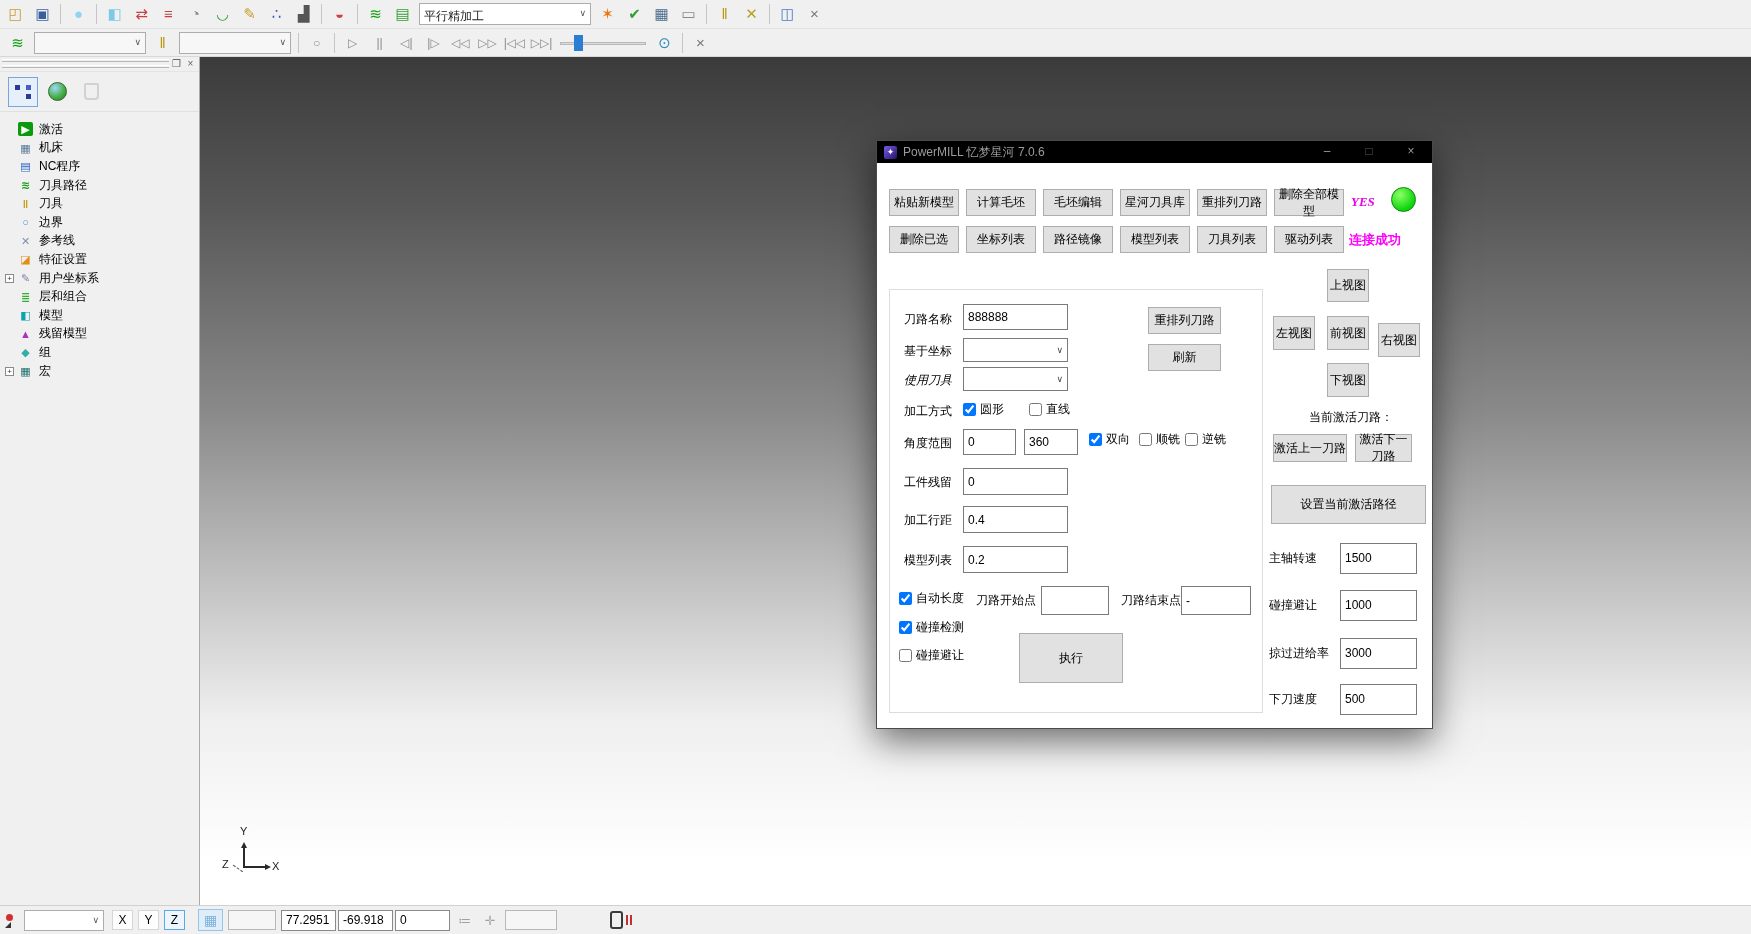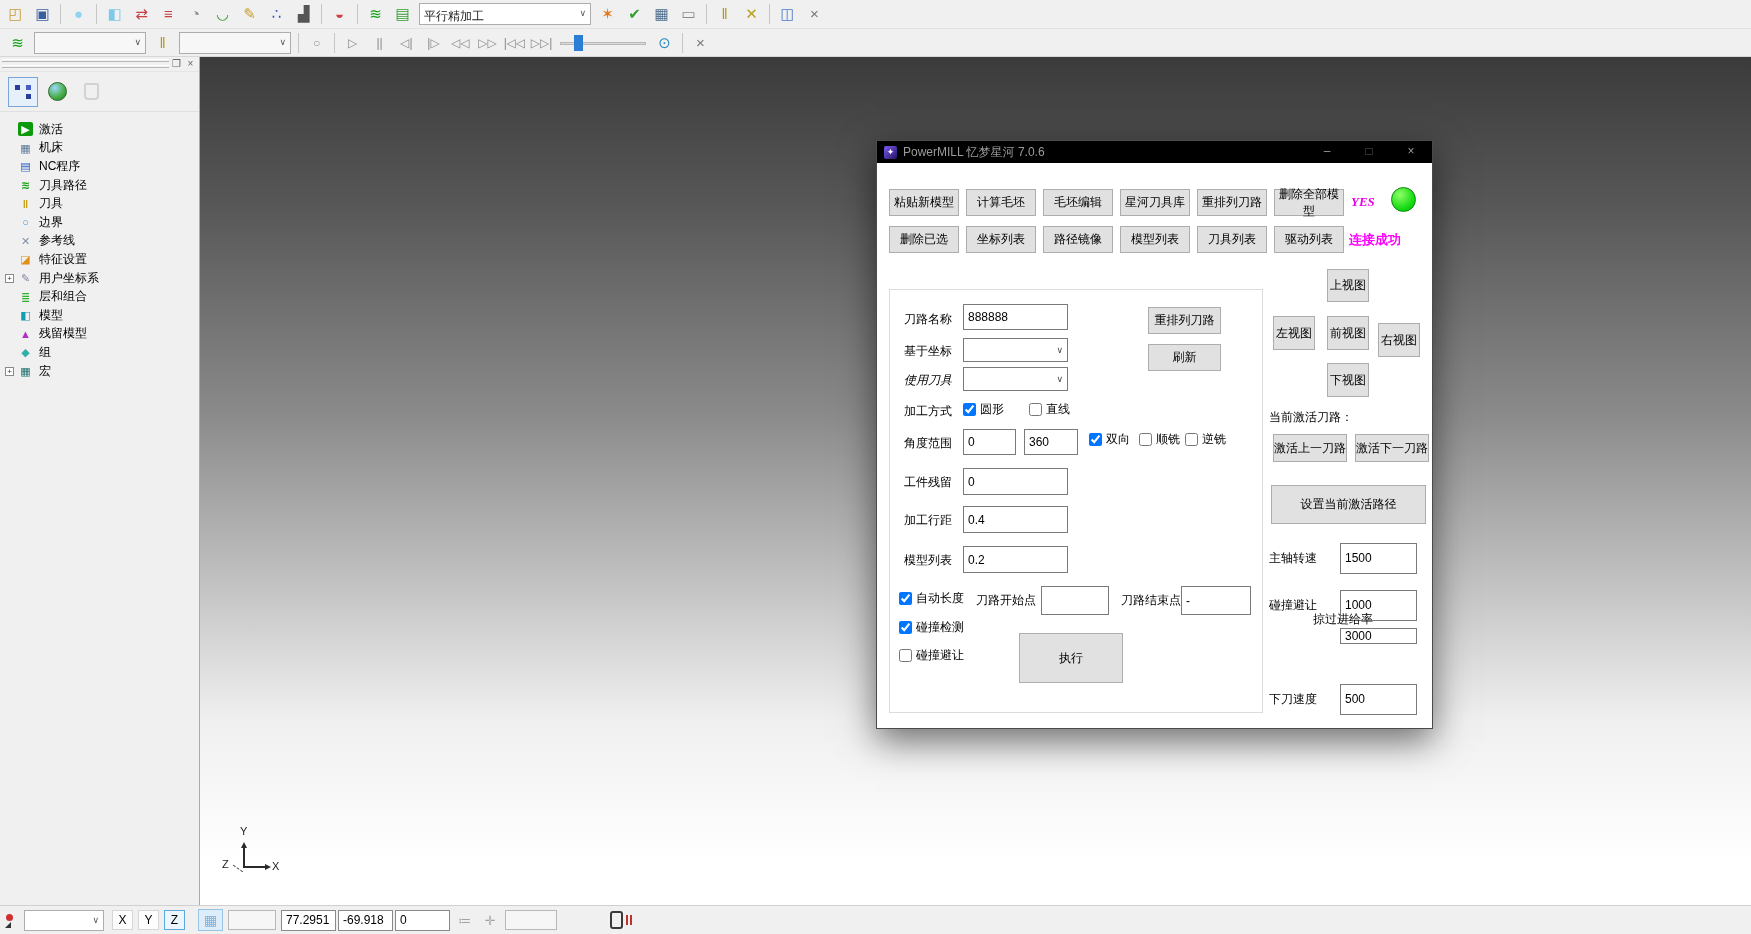--- a/index.html
+++ b/index.html
@@ -75,24 +75,24 @@
   .tab.active { background:#fff; border-bottom-color:#fff; z-index:2; padding-top:4px; top:-1px; }
   .d-box { position:absolute; left:12px; top:148px; width:374px; height:424px; border:1px solid #dcdcdc; background:#fff; }
   .flabel { position:absolute; color:#000; }
   .tin { position:absolute; border:1px solid #7a7a7a; background:#fff; font-size:12px; font-family:inherit; padding:0 4px; color:#000; }
   .dcombo { position:absolute; border:1px solid #7a7a7a; background:#fff; display:flex; align-items:center; padding:0 4px; }
   .dcombo .arrow { margin-left:auto; font-size:9px; color:#444; }
   .chk { position:absolute; display:flex; align-items:center; gap:4px; color:#000; }
   .chk input { width:13px; height:13px; margin:0; }
   .exec-btn { position:absolute; left:142px; top:492px; width:104px; height:50px; }
   .vbtn { position:absolute; width:42px; height:34px; }
-  .rlabel { position:absolute; color:#000; }
+  .rlabel { position:absolute; color:#000;margin-left:40px; }
   .speed-row { position:absolute; left:392px; width:148px; height:32px; display:flex; align-items:center; }
   .speed-row:nth-of-type(1){ top:401px; } .speed-row:nth-of-type(2){ top:448px; }
-  .speed-row:nth-of-type(3){ top:470px;flex-direction:column; } .speed-row:nth-of-type(4){ top:542px; }
+  .speed-row:nth-of-type(3){ top:496px; } .speed-row:nth-of-type(4){ top:542px; }
   .speed-row input { margin-left:auto; width:77px; height:31px; border:1px solid #7a7a7a; font-size:12px; font-family:inherit; padding:0 4px; }
 
   
   .statusbar { position:absolute; left:0; top:905px; width:1751px; height:29px; background:#f0f0f0; border-top:1px solid #d0d0d0; display:flex; align-items:center; padding-left:3px; gap:5px; }
   .sb-dot { width:16px; height:18px; position:relative; }
   .sb-dot .dot { position:absolute; left:3px; top:3px; width:7px; height:7px; border-radius:50%; background:#d03030; }
   .sb-dot .corner { position:absolute; left:2px; bottom:1px; width:0; height:0; border-left:6px solid #333; border-top:6px solid transparent; transform:scaleX(-1); }
   .sb-combo { width:80px; height:21px; }
   .axis-btn { width:21px; height:20px; background:#fdfdfd; border:1px solid #d6d6d6; text-align:center; line-height:18px; color:#000; margin-left:3px; }
   .axis-btn.active { border:1px solid #5ba8e0; background:#eef6fd; }
@@ -415,21 +415,21 @@
   <button class="wbtn exec-btn">执行</button>
 
   <button class="wbtn vbtn" style="left:450px; top:128px; height:33px;">上视图</button>
   <button class="wbtn vbtn" style="left:396px; top:175px;">左视图</button>
   <button class="wbtn vbtn" style="left:450px; top:175px;">前视图</button>
   <button class="wbtn vbtn" style="left:501px; top:182px;">右视图</button>
   <button class="wbtn vbtn" style="left:450px; top:222px;">下视图</button>
 
   <span class="rlabel" style="left:392px; top:268px;">当前激活刀路：</span>
   <button class="wbtn" style="position:absolute; left:396px; top:293px; width:74px; height:28px;">激活上一刀路</button>
-  <button class="wbtn" style="position:absolute; left:478px; top:293px; width:74px; height:28px;">激活下一刀路</button>
+  <button class="wbtn" style="position:absolute; left:478px; top:293px; width:57px; height:28px;">激活下一刀路</button>
   <button class="wbtn" style="position:absolute; left:394px; top:344px; width:155px; height:39px;">设置当前激活路径</button>
 
   <div>
 
       <div class="speed-row">
         <span>主轴转速</span>
         <input value="1500" style="">
       </div>
 
       <div class="speed-row">

